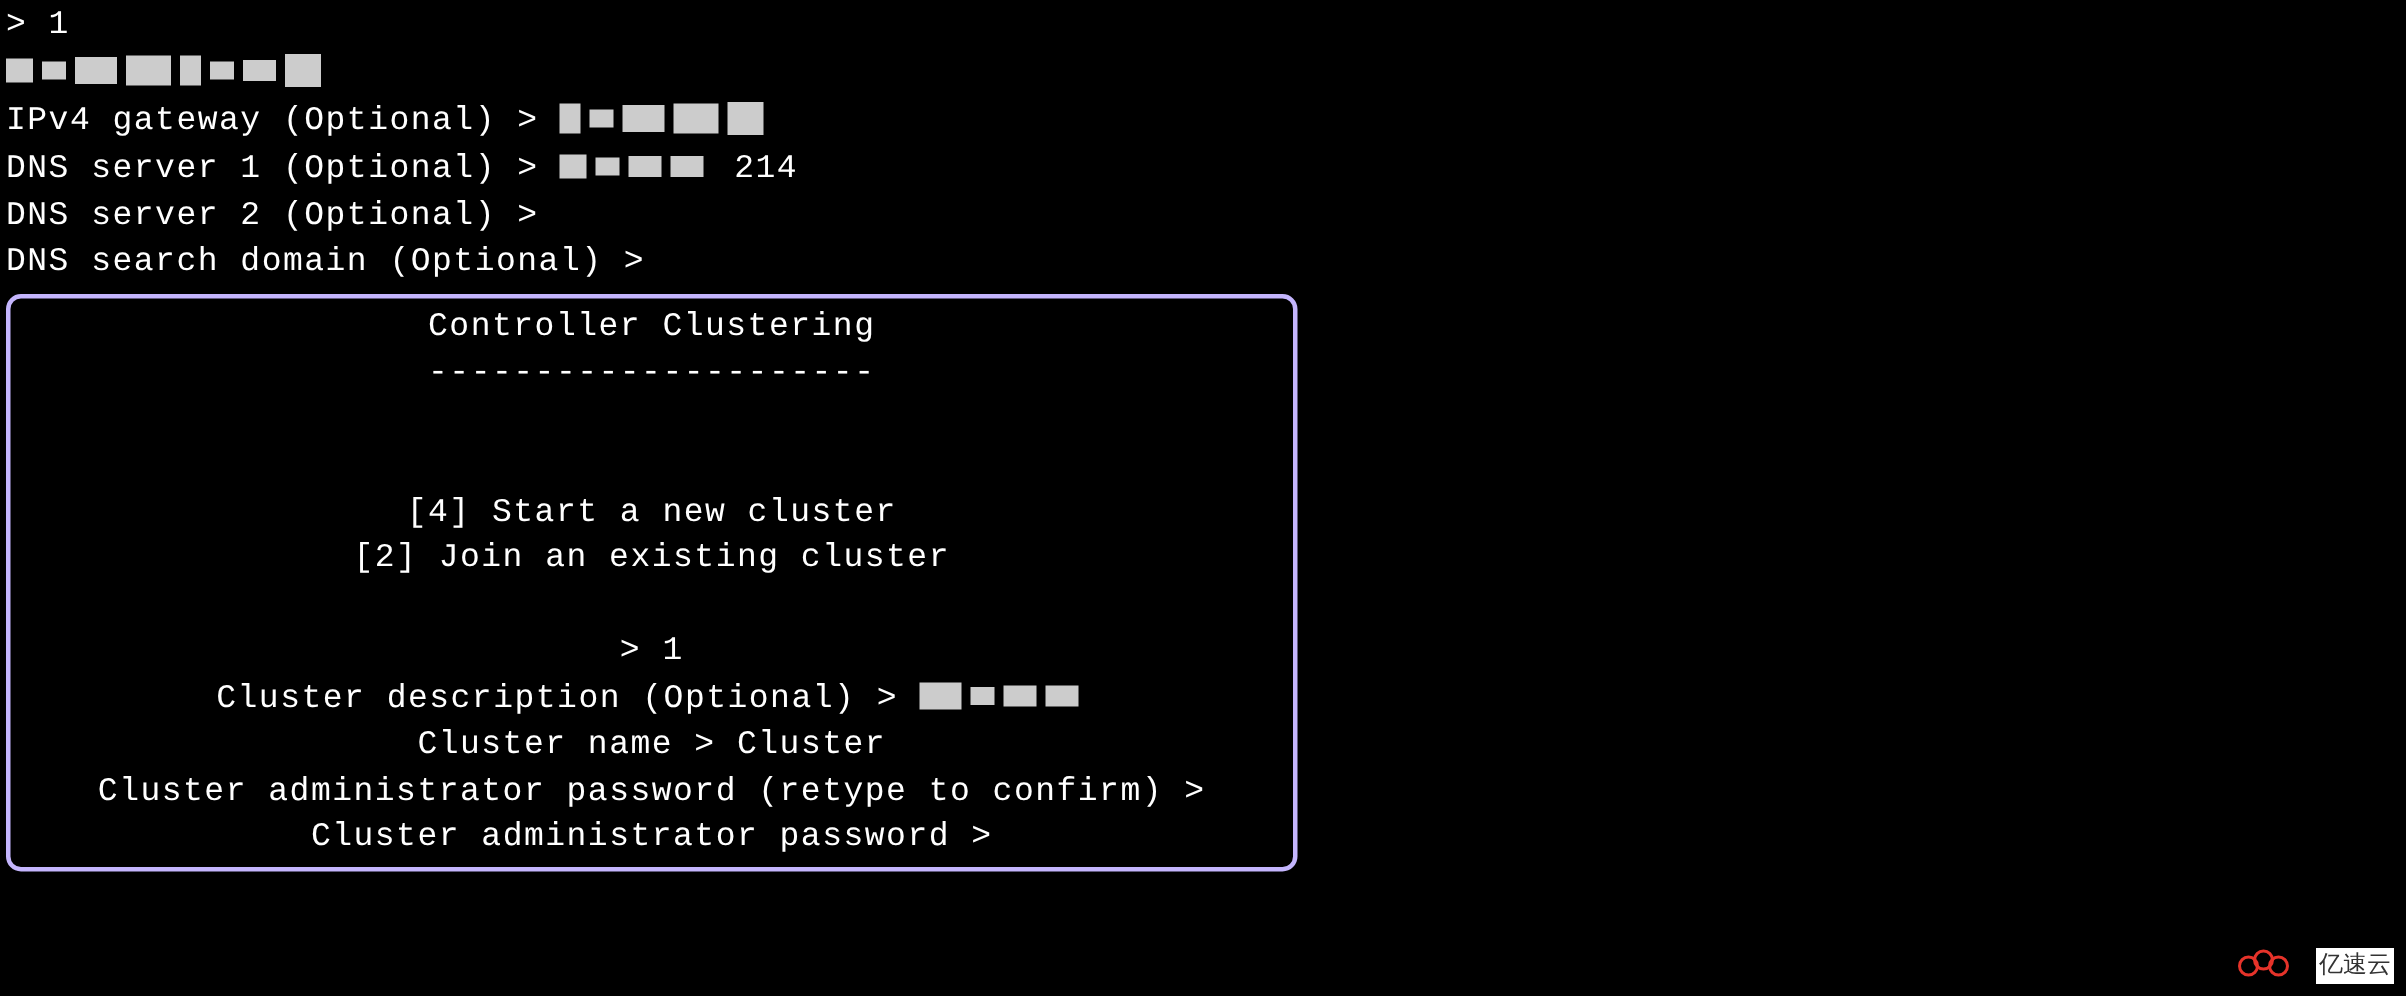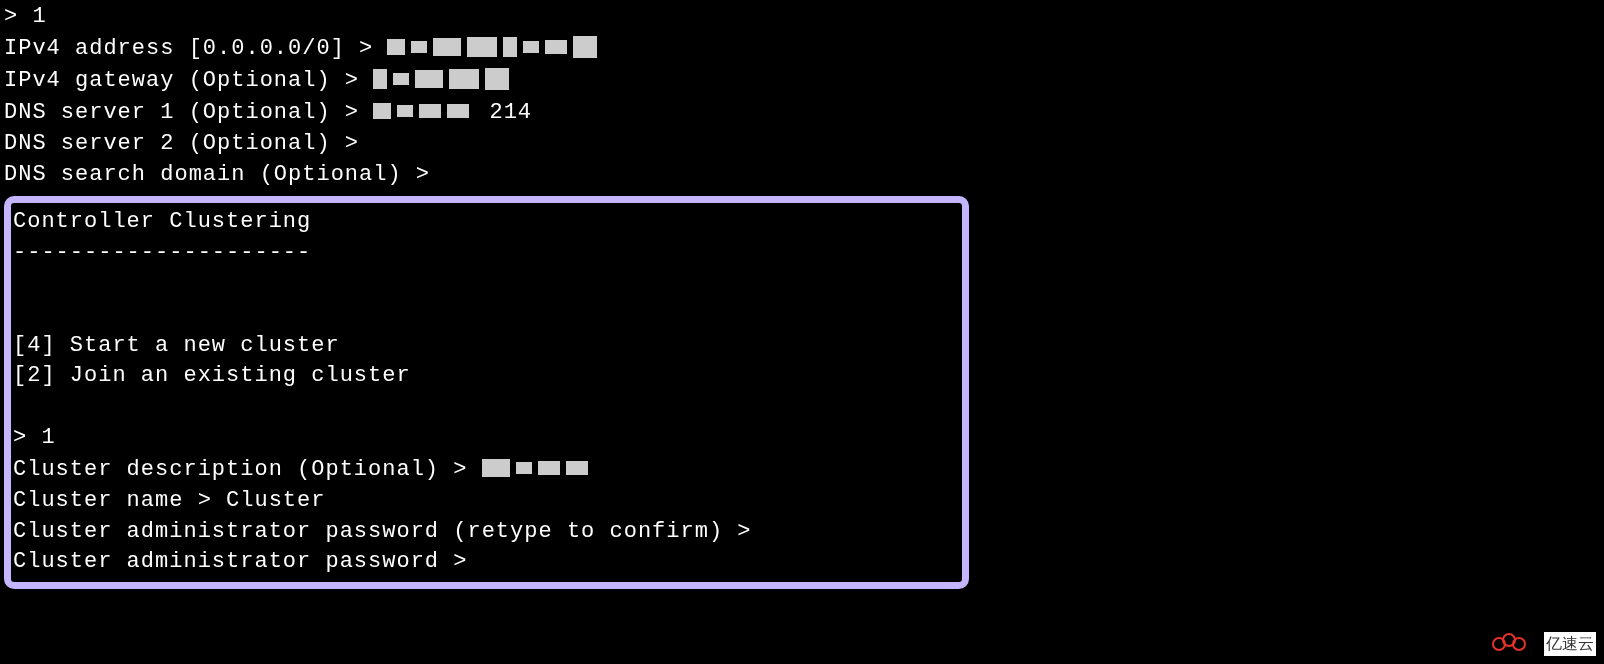--- a/index.html
+++ b/index.html
@@ -19,25 +19,26 @@
       overflow: hidden;
     }
     .terminal {
       padding: 2px 4px;
     }
     .line {
       white-space: pre;
       letter-spacing: 1px;
     }
     .highlight-box {
-      border: 7px solid #c4b5fd;
+      border: 3px solid #c4b5fd;
       border-radius: 10px;
       padding: 4px 0px 4px 0px;
       margin-top: 6px;
-      width: 965px;
+      width: 861px;
+      text-align: center;
     }
     .highlight-box .line {
       padding: 0 2px;
     }
     .redacted {
       display: inline-block;
       vertical-align: middle;
     }
     .redacted span {
       display: inline-block;
@@ -80,21 +81,21 @@
       font-size: 16px;
       font-weight: 500;
       padding: 1px 2px;
     }
   </style>
 </head>
 <body>
 
 <div class="terminal">
   <div class="line">&gt; 1</div>
-  <div class="line"><span>IPv4 address [0.0.0.0/0] &gt; </span><span class="redacted"><span class="r1"></span><span class="r6"></span><span class="r3"></span><span class="r5"></span><span class="r2"></span><span class="r6"></span><span class="r4"></span><span class="r7"></span></span></div>
+  <div class="line"><span class="redacted"><span class="r1"></span><span class="r6"></span><span class="r3"></span><span class="r5"></span><span class="r2"></span><span class="r6"></span><span class="r4"></span><span class="r7"></span></span></div>
   <div class="line"><span>IPv4 gateway (Optional) &gt; </span><span class="redacted"><span class="r2"></span><span class="r6"></span><span class="r3"></span><span class="r5"></span><span class="r7"></span></span></div>
   <div class="line"><span>DNS server 1 (Optional) &gt; </span><span class="redacted"><span class="r1"></span><span class="r6"></span><span class="r4"></span><span class="r4"></span></span><span> 214</span></div>
   <div class="line">DNS server 2 (Optional) &gt; </div>
   <div class="line">DNS search domain (Optional) &gt;</div>
 
   <div class="highlight-box">
     <div class="line">Controller Clustering</div>
     <div class="line">---------------------</div>
     <div class="line"> </div>
     <div class="line"> </div>

